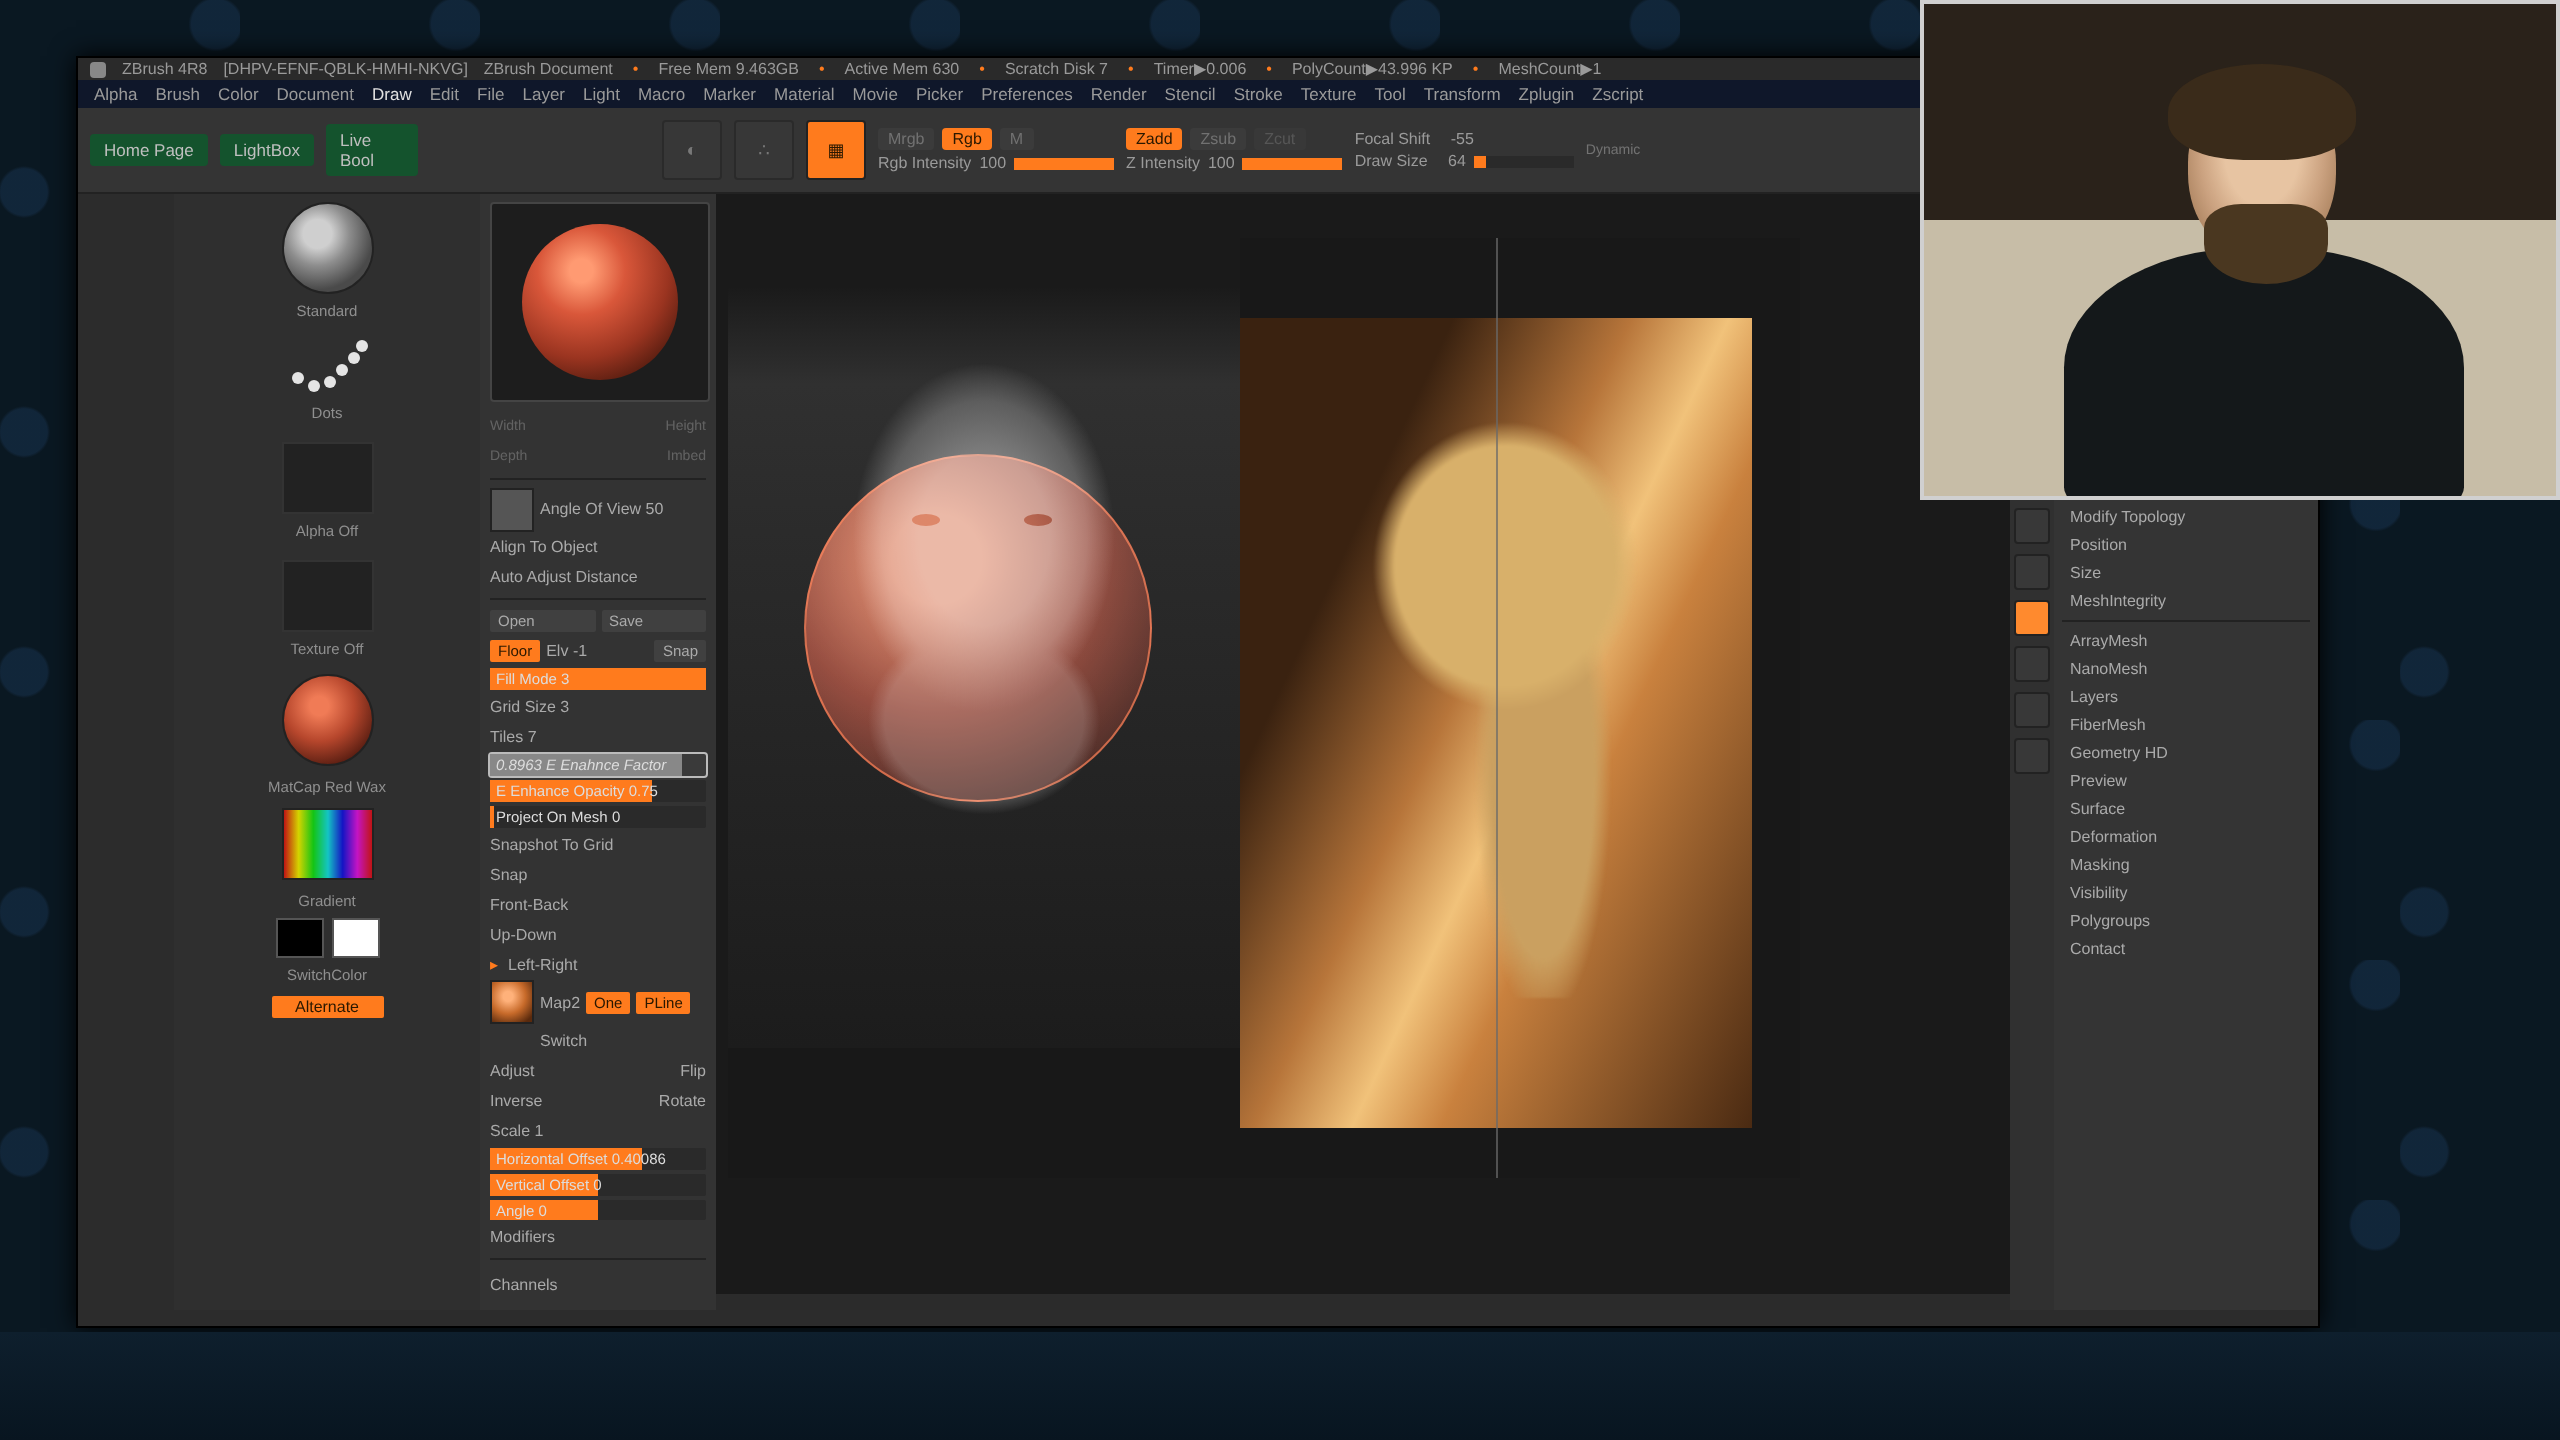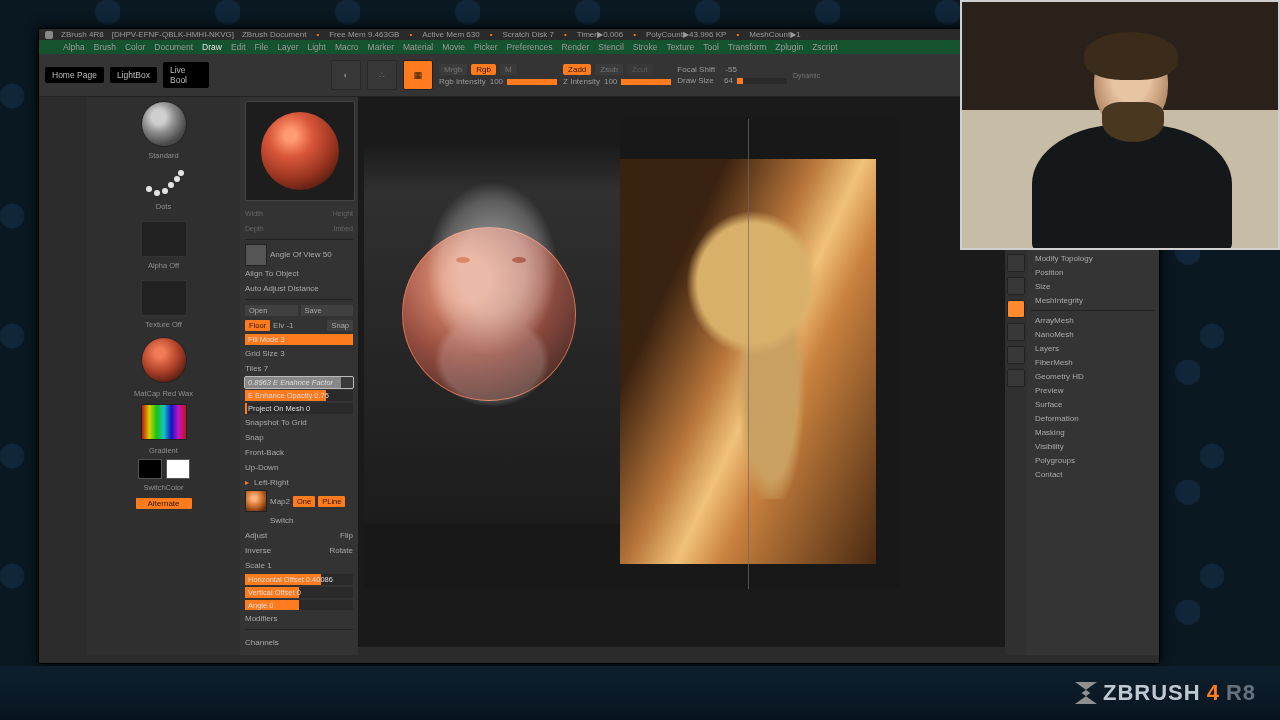--- a/index.html
+++ b/index.html
@@ -8,25 +8,25 @@
     radial-gradient(circle at 90% 10%, rgba(40,80,130,.25) 0 8%, transparent 9%) 0 0/120px 120px,
     #0a1822;}
   .app{position:absolute;left:38px;top:28px;width:1120px;height:634px;background:#2c2c2c;border:1px solid #000;box-shadow:0 0 12px #000;}
   .titlebar{height:11px;background:#2a2a2a;display:flex;align-items:center;gap:8px;padding:0 6px;font-size:8px;color:#9a9a9a;}
   .titlebar .zicon{width:8px;height:8px;background:#888;border-radius:2px;}
   .titlebar .sep{color:#ff7b1d;margin:0 2px;}
   .titlebar .right{margin-left:auto;display:flex;align-items:center;gap:6px;}
   .seethrough{display:flex;align-items:center;gap:4px;font-size:8px;}
   .seethrough .track{width:38px;height:6px;background:#3a3a3a;}
   .menuchip{background:#ff7b1d;color:#2a1800;padding:0 3px;font-size:8px;}
-  .menubar{height:14px;background:#14532d;display:flex;align-items:center;gap:9px;padding:0 24px;font-size:8.5px;color:#9a9a9a;}
+  .menubar{height:14px;background:#0f172a;display:flex;align-items:center;gap:9px;padding:0 8px;font-size:8.5px;color:#9a9a9a;}
   .menubar span{cursor:default;}
   .infobar{height:13px;background:#2e2e2e;display:flex;align-items:center;padding:0 8px;font-size:8px;color:#a0a0a0;}
   .toolbar{height:38px;background:#343434;display:flex;align-items:center;padding:2px 6px;gap:6px;border-bottom:1px solid #222;}
-  .tabbtn{background:#000000;color:#bfbfbf;font-size:8.5px;padding:3px 7px;border-radius:2px;cursor:pointer;}
+  .tabbtn{background:#14532d;color:#bfbfbf;font-size:8.5px;padding:3px 7px;border-radius:2px;cursor:pointer;}
   .iconbtn{width:28px;height:28px;background:#3b3b3b;border:1px solid #222;display:flex;align-items:center;justify-content:center;border-radius:2px;}
   .iconbtn.on{background:#ff7b1d;color:#2a1800;}
   .iconbtn.dim{opacity:.55;}
   .modeblock{display:flex;flex-direction:column;gap:2px;font-size:8px;color:#9a9a9a;}
   .modeblock .row{display:flex;align-items:center;gap:4px;}
   .chip{padding:1px 5px;border-radius:2px;font-size:8px;background:#454545;color:#bbb;}
   .chip.on{background:#ff7b1d;color:#2a1800;}
   .chip.dim{opacity:.45;}
   .slthin{width:50px;height:6px;background:#2a2a2a;position:relative;}
   .slthin .fill{position:absolute;left:0;top:0;bottom:0;background:#ff7b1d;}
@@ -454,19 +454,13 @@
   <div class="wc-bg"></div>
   <div class="wc-fig">
     <div class="wc-body"></div>
     <div class="wc-head"></div>
     <div class="wc-hair"></div>
     <div class="wc-beard"></div>
   </div>
 </div>
 
 <div class="banner">
-  <span class="logo">
-    <span class="z"></span>
-    <span>ZBRUSH</span>
-    <span class="four">4</span>
-    <span style="opacity:.5">R8</span>
-  </span>
 </div>
 
 </body></html>

